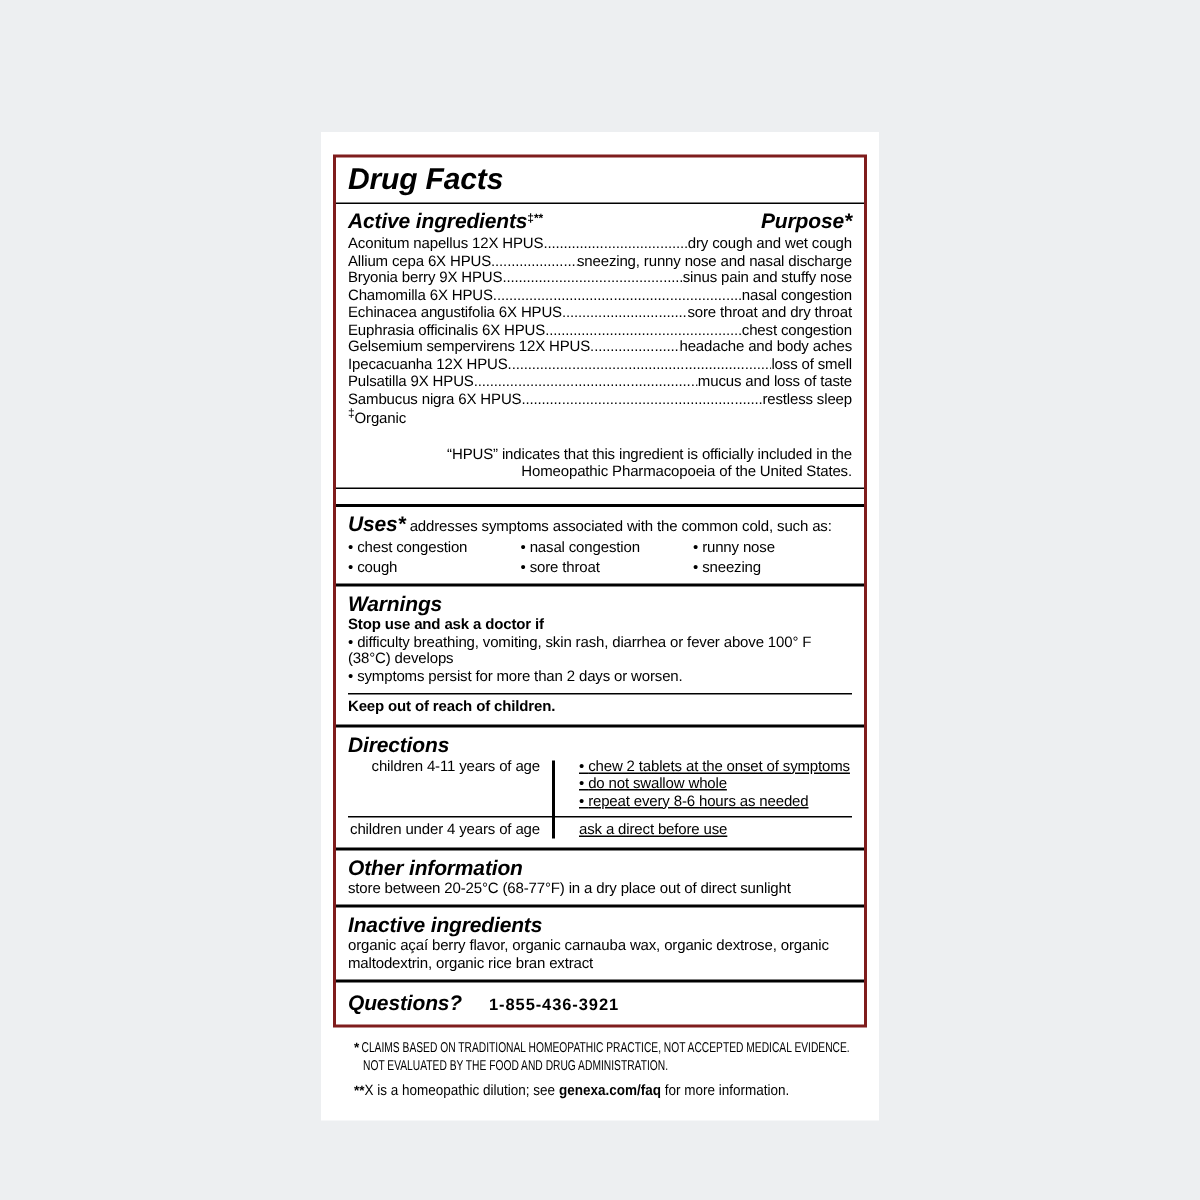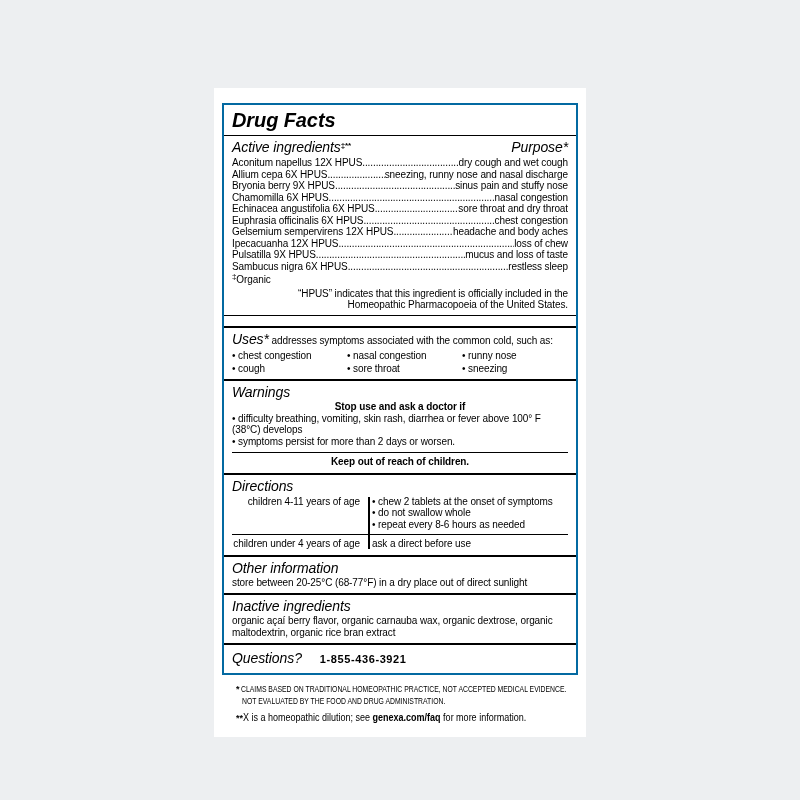--- a/index.html
+++ b/index.html
@@ -11,63 +11,63 @@
     overflow: hidden;
   }
   .card {
     width: 372px;
     margin: 88px auto 0;
     background: #fff;
     padding: 15px 8px 14px;
     box-sizing: border-box;
   }
   .dfbox {
-    border: 2px solid #0369a1;
+    border: 2px solid #7f1d1d;
     letter-spacing: -0.1px;
   }
   .df-title {
     font-size: 20px; font-weight: bold; font-style: italic;
     padding: 4px 8px 3px;
     border-bottom: 1.5px solid #000;
     margin: 0 0 0 0;
   }
   .sec { padding: 3px 8px 5px; font-size: 10px; line-height: 11.5px; }
   .sec + .sec, .sec-divided { border-top: 2.5px solid #000; }
   .sec-h {
-    font-size: 14px; font-weight: normal; font-style: italic;
+    font-size: 14px; font-weight: bold; font-style: italic;
     line-height: 17px;
   }
   sup.mark { font-size: 8px; vertical-align: super; line-height: 0; font-weight: bold; }
   
   .head-row { display: flex; justify-content: space-between; align-items: baseline; margin-bottom: 1px; }
   .ingrow { display: flex; }
   .ingrow .iname { white-space: nowrap; }
   .ingrow .ipurp { white-space: nowrap; }
   .ingrow .dots { flex: 1; min-width: 4px; overflow: hidden; white-space: nowrap; }
   .ingrow .dots::after {
     content: "....................................................................................................................";
   }
   .organic { margin-top: 2px; }
   .organic sup { font-size: 8px; vertical-align: super; line-height: 0; }
-  .hpus-note { text-align: right; margin-top: 2px; max-width: 330px; margin-left: auto; }
+  .hpus-note { text-align: right; margin-top: 12px; max-width: 330px; margin-left: auto; }
   .thin-rule { border-top: 1.2px solid #000; margin: 4px -8px 5px; }
   .inner-rule { border-top: 1.2px solid #000; margin: 5px 0 3px; }
   
   .uses-grid { display: grid; grid-template-columns: 115px 115px 1fr; margin-top: 2px; row-gap: 1.5px; }
   .bullet-item::before { content: "\2022  "; }
   .bullet-line::before { content: "\2022  "; }
   
-  .bold-line { font-weight: bold; text-align: center; }
+  .bold-line { font-weight: bold; }
   .warn-p { margin: 0; }
   
   .dir-table { position: relative; margin-top: 1px; }
   .dir-divider { position: absolute; left: 136px; top: 1px; bottom: 1px; width: 1.5px; background: #000; }
   .dir-row { display: flex; }
   .dir-who { width: 128px; flex: none; padding-right: 8px; text-align: right; }
-  .dir-what { flex: 1; padding-left: 4px; }
+  .dir-what { flex: 1; padding-left: 18px; text-decoration: underline; }
   .dir-rule { border-top: 1.2px solid #000; margin: 4px 0 3px; }
   
   .q-row { display: flex; align-items: baseline; gap: 18px; padding: 2px 0 1px; }
   .q-phone { font-weight: bold; font-size: 11px; letter-spacing: 0.6px; }
   
   .footnotes { padding: 8px 4px 0 14px; font-size: 9.5px; }
   .fn-row { display: flex; align-items: baseline; }
   .fn-mark { font-weight: bold; flex: none; width: 5px; font-size: 9px; }
   .fn-mark2 { font-weight: bold; flex: none; font-size: 9px; }
   .fn-caps {
@@ -128,21 +128,21 @@
           <span class="ipurp">chest congestion</span>
         </div>
       <div class="ingrow">
           <span class="iname">Gelsemium sempervirens 12X HPUS</span>
           <span class="dots"></span>
           <span class="ipurp">headache and body aches</span>
         </div>
       <div class="ingrow">
           <span class="iname">Ipecacuanha 12X HPUS</span>
           <span class="dots"></span>
-          <span class="ipurp">loss of chew</span>
+          <span class="ipurp">loss of smell</span>
         </div>
       <div class="ingrow">
           <span class="iname">Pulsatilla 9X HPUS</span>
           <span class="dots"></span>
           <span class="ipurp">mucus and loss of taste</span>
         </div>
       <div class="ingrow">
           <span class="iname">Sambucus nigra 6X HPUS</span>
           <span class="dots"></span>
           <span class="ipurp">restless sleep</span>

